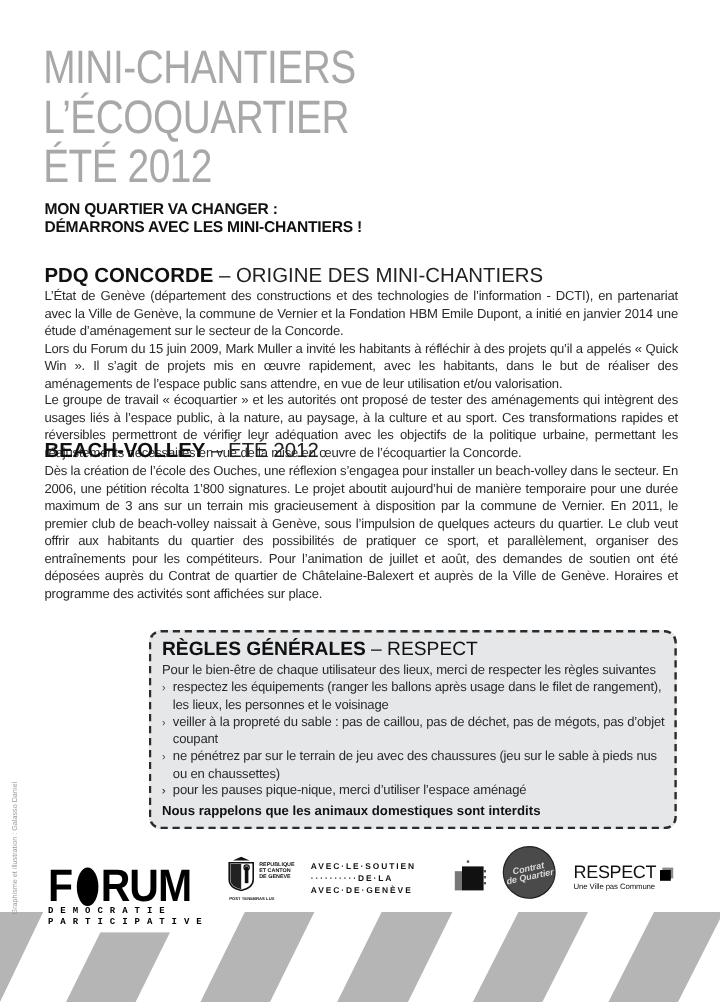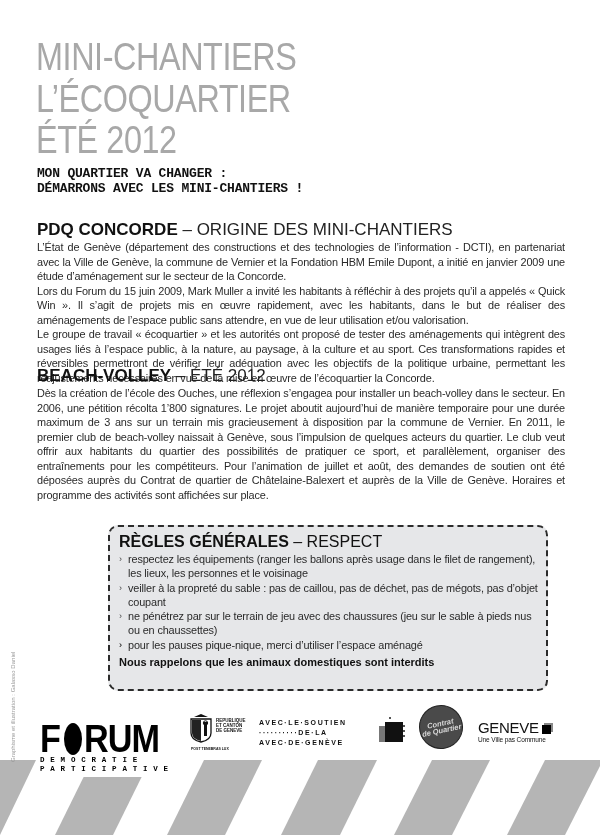--- a/index.html
+++ b/index.html
@@ -7,34 +7,34 @@
   body { position: relative; font-family: "Liberation Sans", sans-serif; color: #1a1a1a; }
 
   .title-block { position: absolute; left: 36px; top: 36px; }
   .title-line {
     display: block; font-family: "Liberation Sans", sans-serif; font-weight: normal;
     font-size: 39px; line-height: 41.5px; color: #a8a8a8; letter-spacing: -0.5px;
     transform: scaleX(0.83); transform-origin: left center; white-space: nowrap;
   }
 
   .subtitle { position: absolute; left: 37px; top: 166px; font-weight: bold; font-size: 13px; line-height: 15px; color: #111; letter-spacing: -0.2px; }
-  .subtitle span { display: block; white-space: nowrap; font-family: Liberation Mono, monospace; }
+  .subtitle span { display: block; white-space: nowrap; }
 
   .section { position: absolute; left: 37px; width: 528px; }
   .sec-head { font-size: 17px; line-height: 20px; white-space: nowrap; color: #111; }
   .sec-head .strong { font-weight: bold; }
   .sec-head .light { font-weight: normal; color: #222; }
   .body-text { font-size: 10.9px; line-height: 14.5px; color: #2a2a2a; text-align: justify; letter-spacing: -0.15px; }
   .body-text p { margin: 0; }
 
   #sec-pdq { top: 220px; }
   #sec-beach { top: 366px; }
 
   .rules-box {
-    position: absolute; left: 108px; top: 525px; width: 440px; height: 166px;
+    position: absolute; left: 124px; top: 525px; width: 440px; height: 166px;
     background: #e6e7e9; border: 2px dashed #2b2b2b; border-radius: 10px;
     padding: 5px 8px 0 9px;
   }
   .rules-head { font-size: 16px; line-height: 20px; white-space: nowrap; color: #111; }
   .rules-head .strong { font-weight: bold; }
   .rules-intro { font-size: 10.9px; line-height: 14.3px; color: #2a2a2a; white-space: nowrap; letter-spacing: -0.15px; }
   .rules-list { list-style: none; font-size: 10.9px; line-height: 14.3px; color: #2a2a2a; letter-spacing: -0.15px; }
   .rules-list li { position: relative; padding-left: 9px; }
   .rules-list li .bullet { position: absolute; left: 0; top: 0; font-size: 9px; color: #444; }
   .rules-note { font-weight: bold; font-size: 11px; line-height: 18px; color: #111; margin-top: 1px; white-space: nowrap; }
@@ -82,39 +82,40 @@
 <div class="subtitle">
   <span>MON QUARTIER VA CHANGER :</span>
   <span>DÉMARRONS AVEC LES MINI-CHANTIERS !</span>
 </div>
 
 <div class="section" id="sec-pdq">
   <div class="sec-head">
     <span class="strong">PDQ CONCORDE</span><span class="light"> – ORIGINE DES MINI-CHANTIERS</span>
   </div>
   <div class="body-text">
-    <p>L’État de Genève (département des constructions et des technologies de l’information - DCTI), en partenariat avec la Ville de Genève, la commune de Vernier et la Fondation HBM Emile Dupont, a initié en janvier 2009 une étude d’aménagement sur le secteur de la Concorde.</p>
+    <p>L’État de Genève (département des constructions et des technologies de l’information - DCTI), en partenariat avec la Ville de Genève, la commune de Vernier et la Fondation HBM Emile Dupont, a initié en janvier 2014 une étude d’aménagement sur le secteur de la Concorde.</p>
     <p>Lors du Forum du 15 juin 2009, Mark Muller a invité les habitants à réfléchir à des projets qu’il a appelés « Quick Win ». Il s’agit de projets mis en œuvre rapidement, avec les habitants, dans le but de réaliser des aménagements de l’espace public sans attendre, en vue de leur utilisation et/ou valorisation.</p>
     <p>Le groupe de travail « écoquartier » et les autorités ont proposé de tester des aménagements qui intègrent des usages liés à l’espace public, à la nature, au paysage, à la culture et au sport. Ces transformations rapides et réversibles permettront de vérifier leur adéquation avec les objectifs de la politique urbaine, permettant les réajustements nécessaires en vue de la mise en œuvre de l’écoquartier la Concorde.</p>
   </div>
 </div>
 
 <div class="section" id="sec-beach">
   <div class="sec-head">
     <span class="strong">BEACH-VOLLEY</span><span class="light"> – ÉTÉ 2012</span>
   </div>
   <div class="body-text">
     <p>Dès la création de l’école des Ouches, une réflexion s’engagea pour installer un beach-volley dans le secteur. En 2006, une pétition récolta 1’800 signatures. Le projet aboutit aujourd’hui de manière temporaire pour une durée maximum de 3 ans sur un terrain mis gracieusement à disposition par la commune de Vernier. En 2011, le premier club de beach-volley naissait à Genève, sous l’impulsion de quelques acteurs du quartier. Le club veut offrir aux habitants du quartier des possibilités de pratiquer ce sport, et parallèlement, organiser des entraînements pour les compétiteurs. Pour l’animation de juillet et août, des demandes de soutien ont été déposées auprès du Contrat de quartier de Châtelaine-Balexert et auprès de la Ville de Genève. Horaires et programme des activités sont affichées sur place.</p>
   </div>
 </div>
 
 <div class="rules-box">
   <div class="rules-head">
     <span class="strong">RÈGLES GÉNÉRALES</span><span> – RESPECT</span>
   </div>
+  <div class="rules-intro">Pour le bien-être de chaque utilisateur des lieux, merci de respecter les règles suivantes</div>
   <ul class="rules-list">
     <li><span class="bullet">›</span><span>respectez les équipements (ranger les ballons après usage dans le filet de rangement), les lieux, les personnes et le voisinage</span></li>
     <li><span class="bullet">›</span><span>veiller à la propreté du sable : pas de caillou, pas de déchet, pas de mégots, pas d’objet coupant</span></li>
     <li><span class="bullet">›</span><span>ne pénétrez par sur le terrain de jeu avec des chaussures (jeu sur le sable à pieds nus ou en chaussettes)</span></li>
     <li><span class="bullet">›</span></li>
     <li><span class="bullet">›</span><span>pour les pauses pique-nique, merci d’utiliser l’espace aménagé</span></li>
   </ul>
   <div class="rules-note">Nous rappelons que les animaux domestiques sont interdits</div>
 </div>
 
@@ -175,17 +176,17 @@
 
 <div class="logo-contrat">
   <div class="contrat-text">
     <div>Contrat</div>
     <div>de Quartier</div>
   </div>
 </div>
 
 <div class="logo-vernier">
   <div class="vernier-word">
-    <span>GENEVE</span>
+    <span>RESPECT</span>
     <i class="vernier-square"></i>
   </div>
   <div class="vernier-tag">Une Ville pas Commune</div>
 </div>
 
 </body></html>

